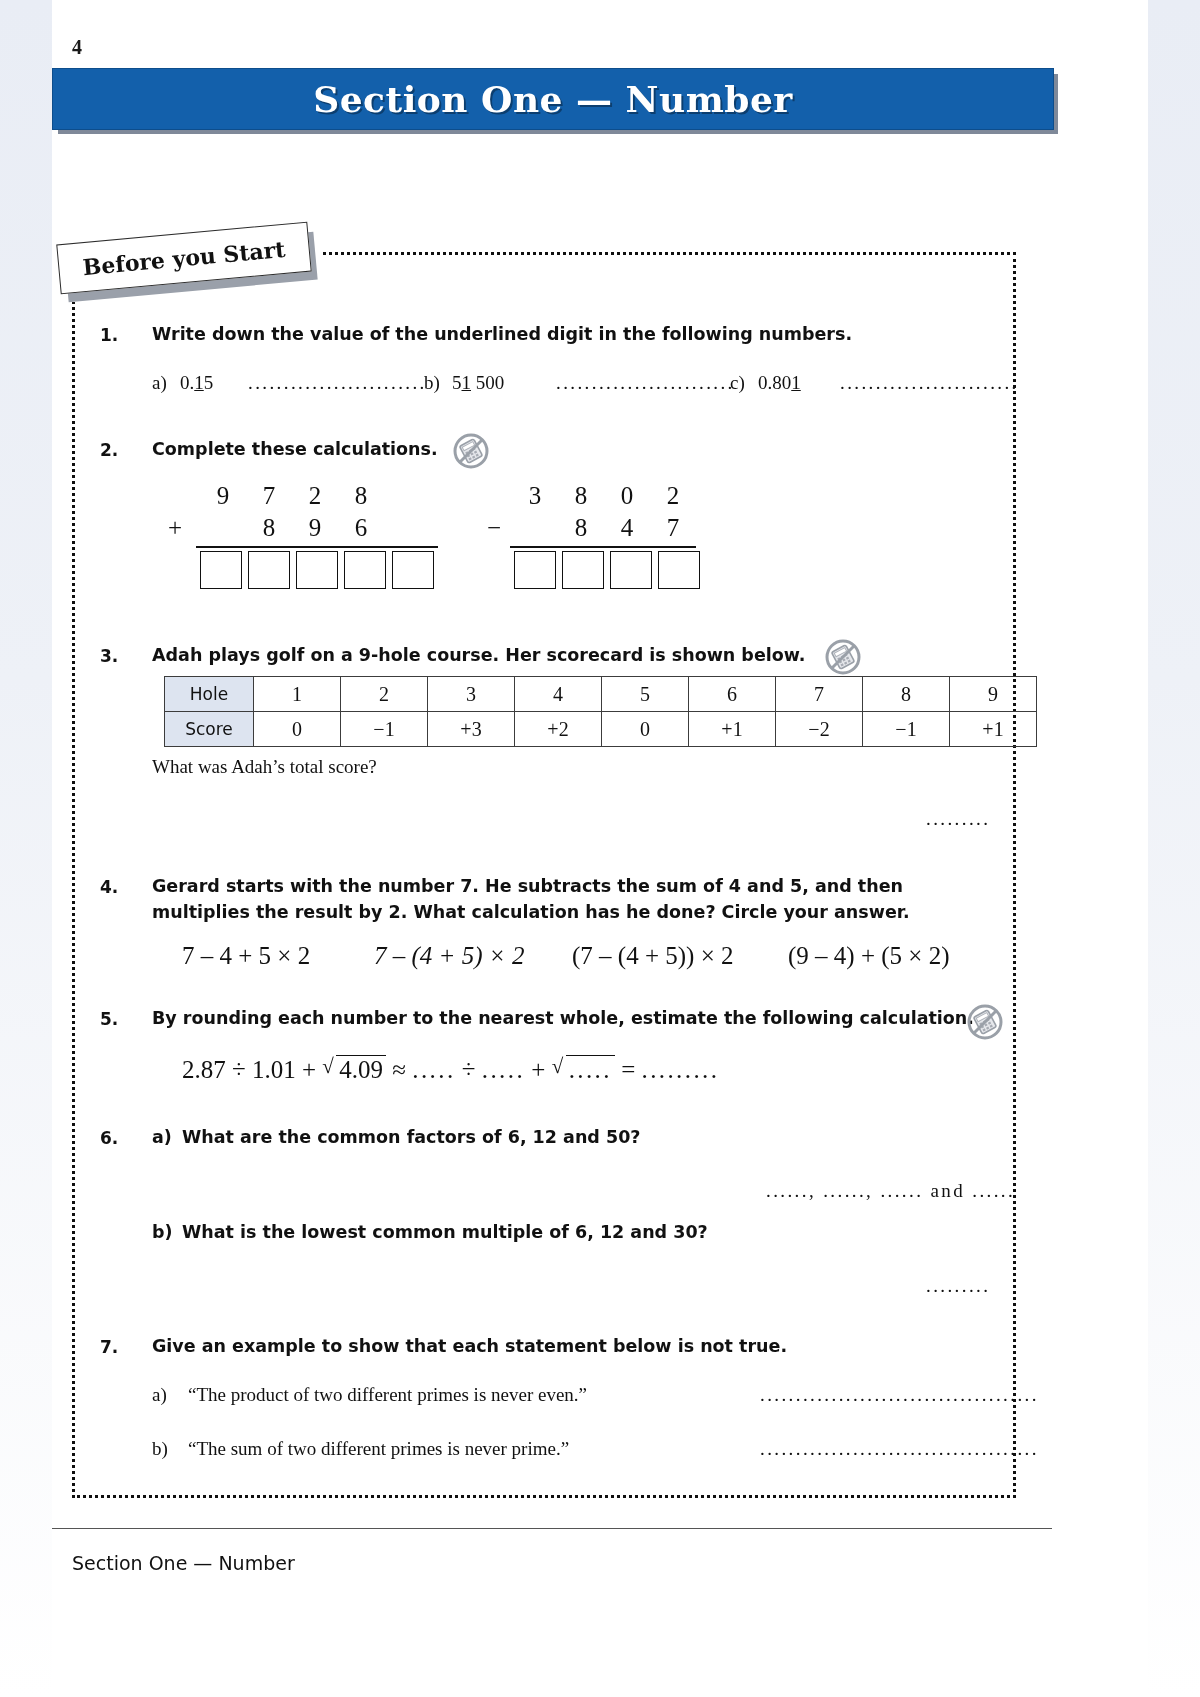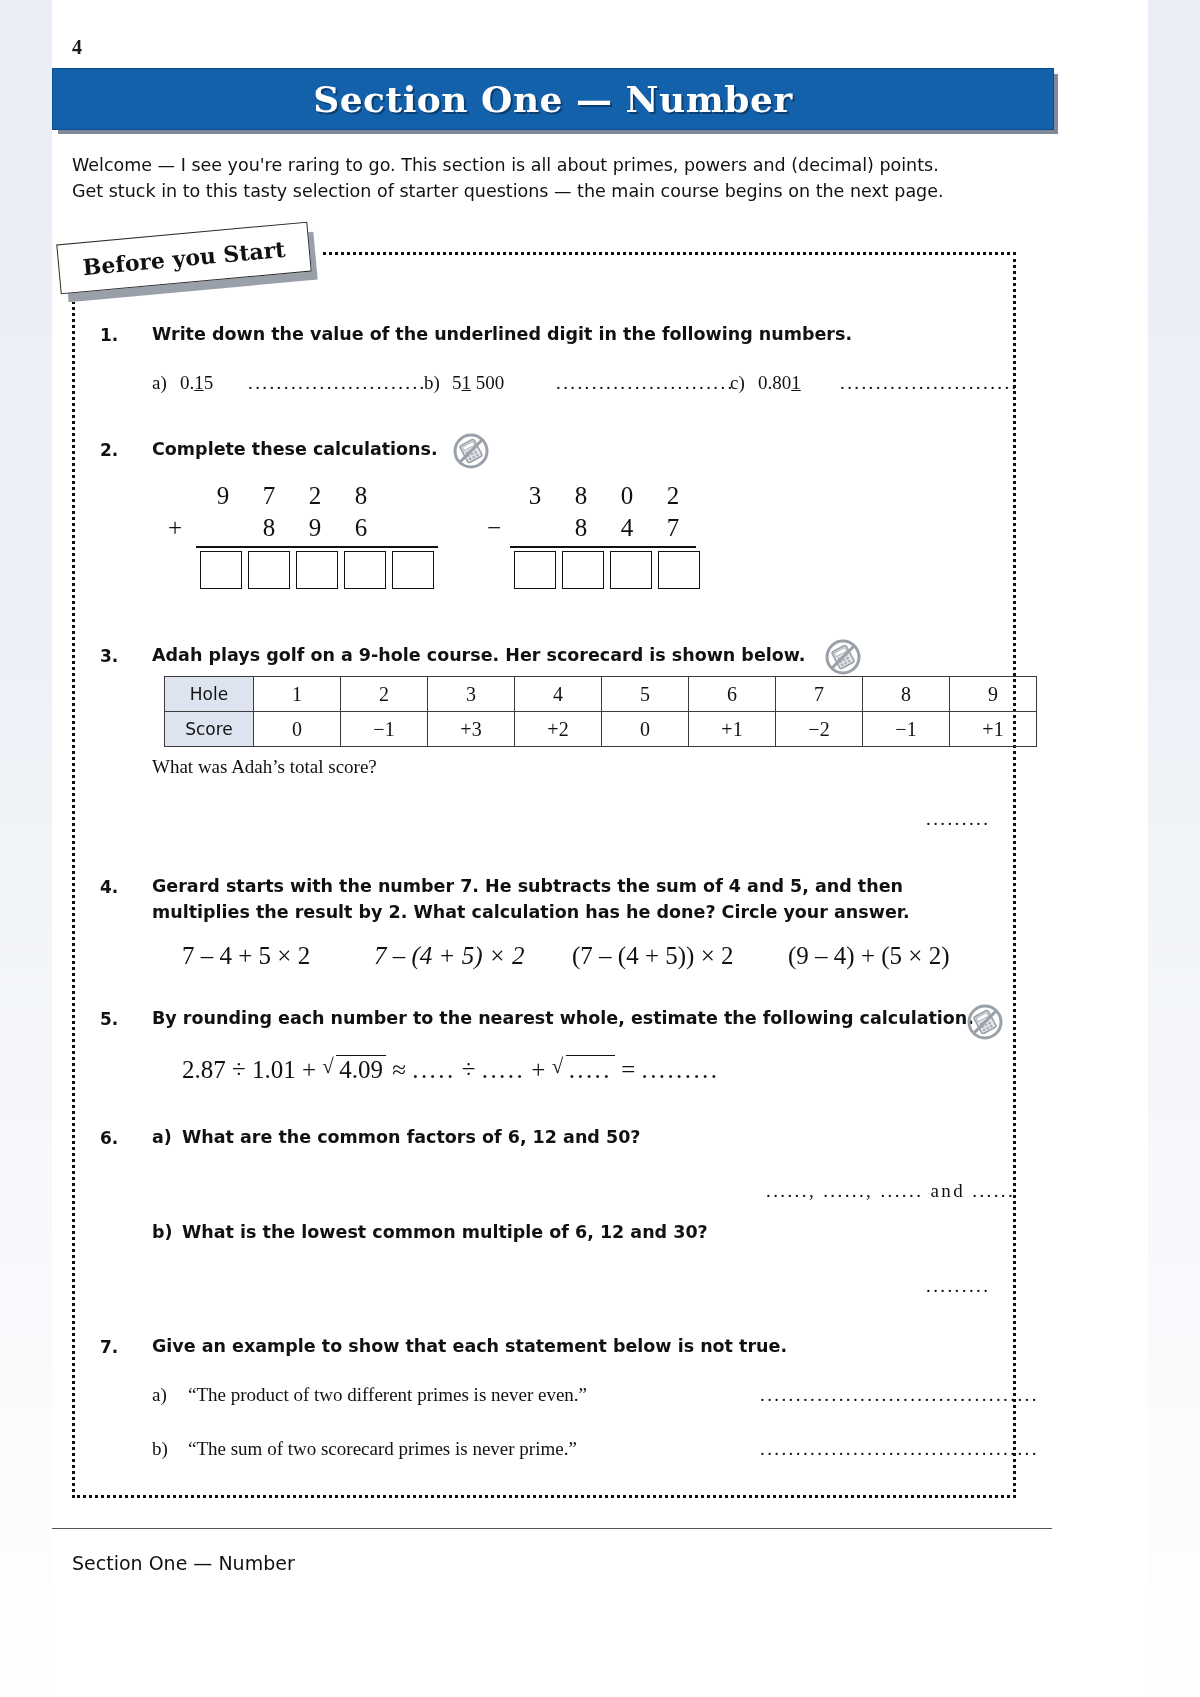--- a/index.html
+++ b/index.html
@@ -157,24 +157,20 @@
 
   <div class="pagenum">4</div>
 
   <div class="banner-wrap">
     <div class="banner-shadow"></div>
     <div class="banner">
       <div class="banner-title">Section One — Number</div>
     </div>
   </div>
 
-  <div class="intro">
-    <div>Welcome — I see you're raring to go.  This section is all about primes, powers and (decimal) points.</div>
-    <div>Get stuck in to this tasty selection of starter questions — the main course begins on the next page.</div>
-  </div>
 
   <div class="qbox"></div>
   <div class="qbox-mask"></div>
 
   <div class="tab-wrap">
     <div class="tab-shadow"></div>
     <div class="tab">
       <span>Before you Start</span>
     </div>
   </div>
@@ -379,18 +375,18 @@
   <div class="plain dots" style="left:926px;top:1275px;">.........</div>
 
   <div class="qn" style="left:100px;top:1337px;">7.</div>
   <div class="qt" style="left:152px;top:1336px;">Give an example to show that each statement below is not true.</div>
 
   <div class="plain" style="left:152px;top:1384px;">a)</div>
   <div class="plain" style="left:188px;top:1384px;">“The product of two different primes is never even.”</div>
   <div class="plain dots" style="left:760px;top:1384px;">.......................................</div>
 
   <div class="plain" style="left:152px;top:1438px;">b)</div>
-  <div class="plain" style="left:188px;top:1438px;">“The sum of two scorecard primes is never prime.”</div>
+  <div class="plain" style="left:188px;top:1438px;">“The sum of two different primes is never prime.”</div>
   <div class="plain dots" style="left:760px;top:1438px;">.......................................</div>
 
   <div class="footline"></div>
   <div class="footer">Section One — Number</div>
 </div>
 
 </body></html>

